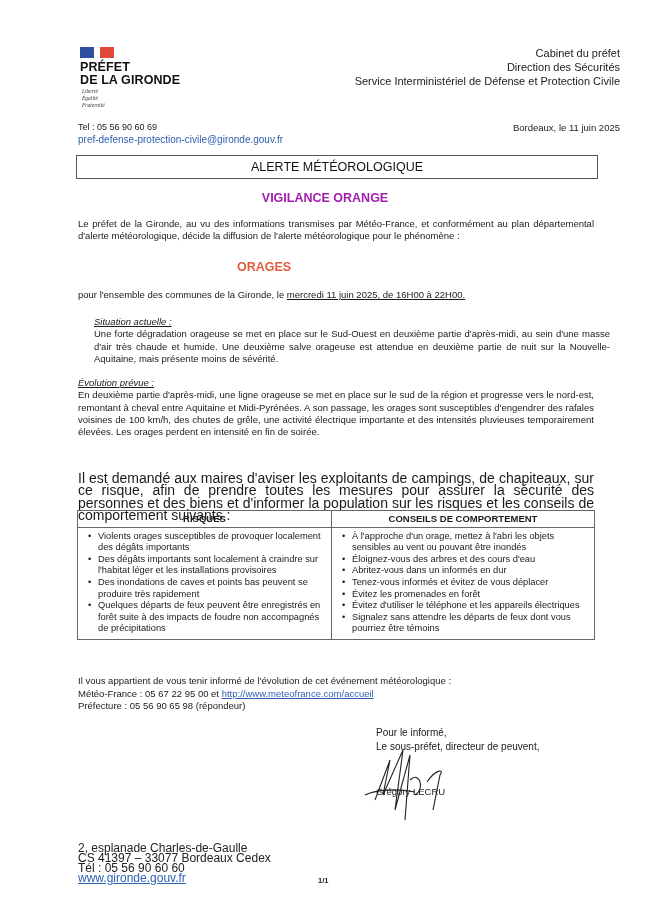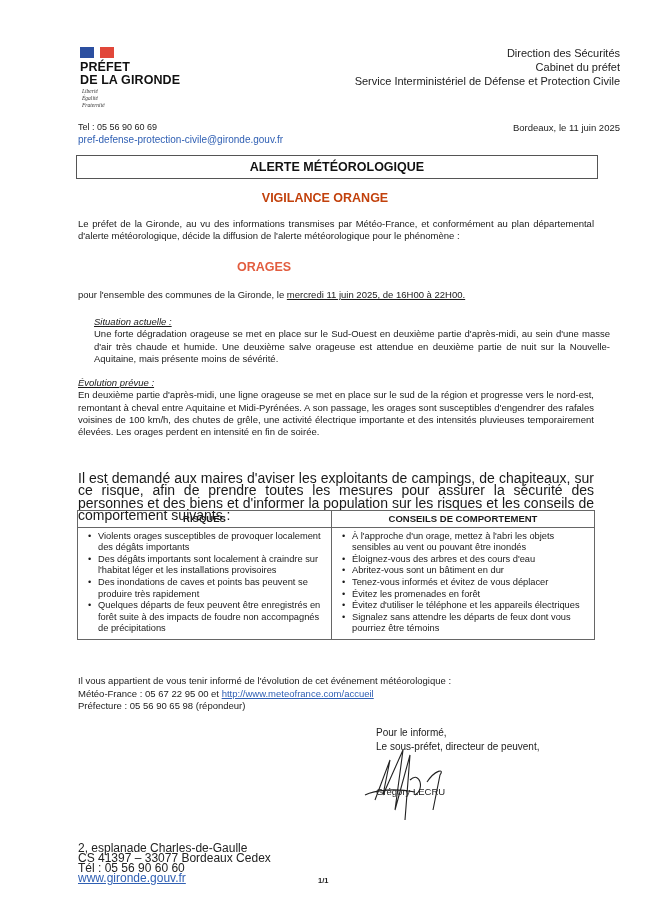--- a/index.html
+++ b/index.html
@@ -11,22 +11,22 @@
   .abs { position: absolute; }
   .flag { position: absolute; left: 80px; top: 47px; width: 34px; height: 11px; }
   .flag .blue { position: absolute; left: 0; top: 0; width: 14px; height: 11px; background: #2c4fa0; }
   .flag .red { position: absolute; left: 20px; top: 0; width: 14px; height: 11px; background: #e1473a; }
   .logo-title { left: 80px; top: 61px; font-weight: bold; font-size: 12.5px; line-height: 13px; color: #111; letter-spacing: 0.1px; }
   .motto { left: 82px; top: 88px; font-family: "Liberation Serif", serif; font-style: italic; font-size: 5.5px; line-height: 7px; color: #333; }
   .tel { left: 78px; top: 122px; font-size: 9px; color: #222; }
   .email { left: 78px; top: 134px; font-size: 10px; color: #2f5fb3; }
   .hdr-right { right: 30px; top: 46px; text-align: right; font-size: 11px; line-height: 14px; color: #222; }
   .date { right: 30px; top: 122px; font-size: 9.5px; color: #222; }
-  .alert-box { left: 76px; top: 155px; width: 520px; height: 22px; border: 1px solid #555; text-align: center; font-weight: bold; font-size: 12.5px; line-height: 22px; color: #111; }
-  .vigilance { left: 0; width: 650px; top: 191px; text-align: center; font-weight: bold; font-size: 12.5px; color: #c2410c; }
+  .alert-box { left: 76px; top: 155px; width: 520px; height: 22px; border: 1px solid #555; text-align: center; font-weight: normal; font-size: 12.5px; line-height: 22px; color: #111; }
+  .vigilance { left: 0; width: 650px; top: 191px; text-align: center; font-weight: bold; font-size: 12.5px; color: #a21caf; }
   .para { left: 78px; width: 516px; font-size: 9.5px; line-height: 12.3px; text-align: justify; color: #1a1a1a; }
   .orages { left: 0; width: 528px; top: 260px; text-align: center; font-weight: bold; font-size: 12.5px; color: #e25d3f; }
   .bold { font-weight: normal; }
   .u { text-decoration: underline; }
   .sec-title { font-style: italic; text-decoration: underline; font-size: 9.5px; }
   table.risk { position: absolute; left: 77px; top: 510px; width: 518px; border-collapse: collapse; font-size: 9.3px; line-height: 11.6px; }
   table.risk th, table.risk td { border: 1px solid #666; vertical-align: top; }
   table.risk th { font-weight: bold; font-size: 9.5px; padding: 2px 0; text-align: center; }
   table.risk td { padding: 3px 4px 4px 6px; }
   table.risk ul { margin: 0; padding: 0 0 0 14px; list-style: none; }
@@ -55,22 +55,22 @@
 <div class="abs motto">
   <div>Liberté</div>
   <div>Égalité</div>
   <div>Fraternité</div>
 </div>
 
 <div class="abs tel">Tel : 05 56 90 60 69</div>
 <a class="abs email">pref-defense-protection-civile@gironde.gouv.fr</a>
 
 <div class="abs hdr-right">
+  <div>Cabinet du préfet</div>
   <div>Direction des Sécurités</div>
-  <div>Cabinet du préfet</div>
   <div>Service Interministériel de Défense et Protection Civile</div>
 </div>
 <div class="abs date">Bordeaux, le 11 juin 2025</div>
 
 <div class="abs alert-box">ALERTE MÉTÉOROLOGIQUE</div>
 <div class="abs vigilance">VIGILANCE ORANGE</div>
 
 <div class="abs para" style="top:218px;">Le préfet de la Gironde, au vu des informations transmises par Météo-France, et conformément au plan départemental d'alerte météorologique, décide la diffusion de l'alerte météorologique pour le phénomène :</div>
 <div class="abs orages">ORAGES</div>
 
@@ -104,21 +104,21 @@
           <li>Violents orages susceptibles de provoquer localement des dégâts importants</li>
           <li>Des dégâts importants sont localement à craindre sur l'habitat léger et les installations provisoires</li>
           <li>Des inondations de caves et points bas peuvent se produire très rapidement</li>
           <li>Quelques départs de feux peuvent être enregistrés en forêt suite à des impacts de foudre non accompagnés de précipitations</li>
         </ul>
       </td>
       <td>
         <ul>
           <li>À l'approche d'un orage, mettez à l'abri les objets sensibles au vent ou pouvant être inondés</li>
           <li>Éloignez-vous des arbres et des cours d'eau</li>
-          <li>Abritez-vous sont un bâtiment en dur</li>
+          <li>Abritez-vous dans un informés en dur</li>
           <li>Tenez-vous informés et évitez de vous déplacer</li>
           <li>Évitez les promenades en forêt</li>
           <li>Évitez d'utiliser le téléphone et les appareils électriques</li>
           <li>Signalez sans attendre les départs de feux dont vous pourriez être témoins</li>
         </ul>
       </td>
     </tr>
   </tbody>
 </table>
 

